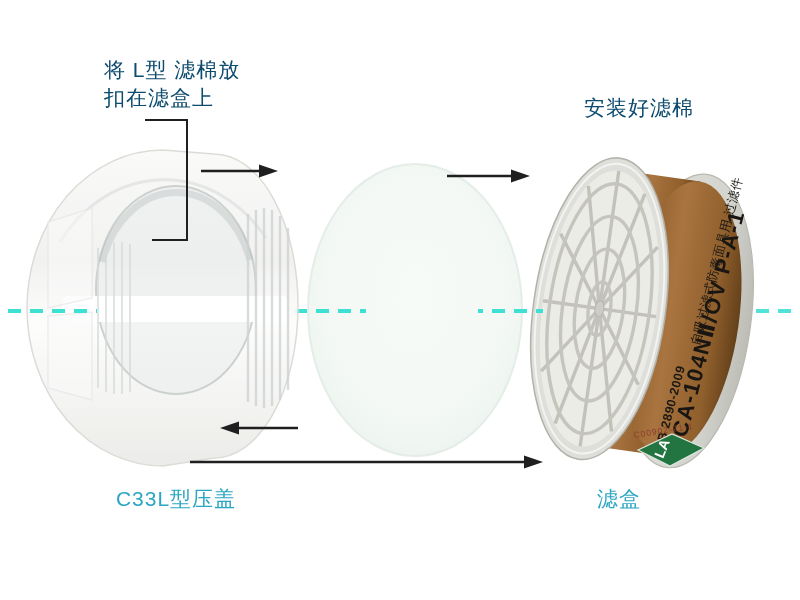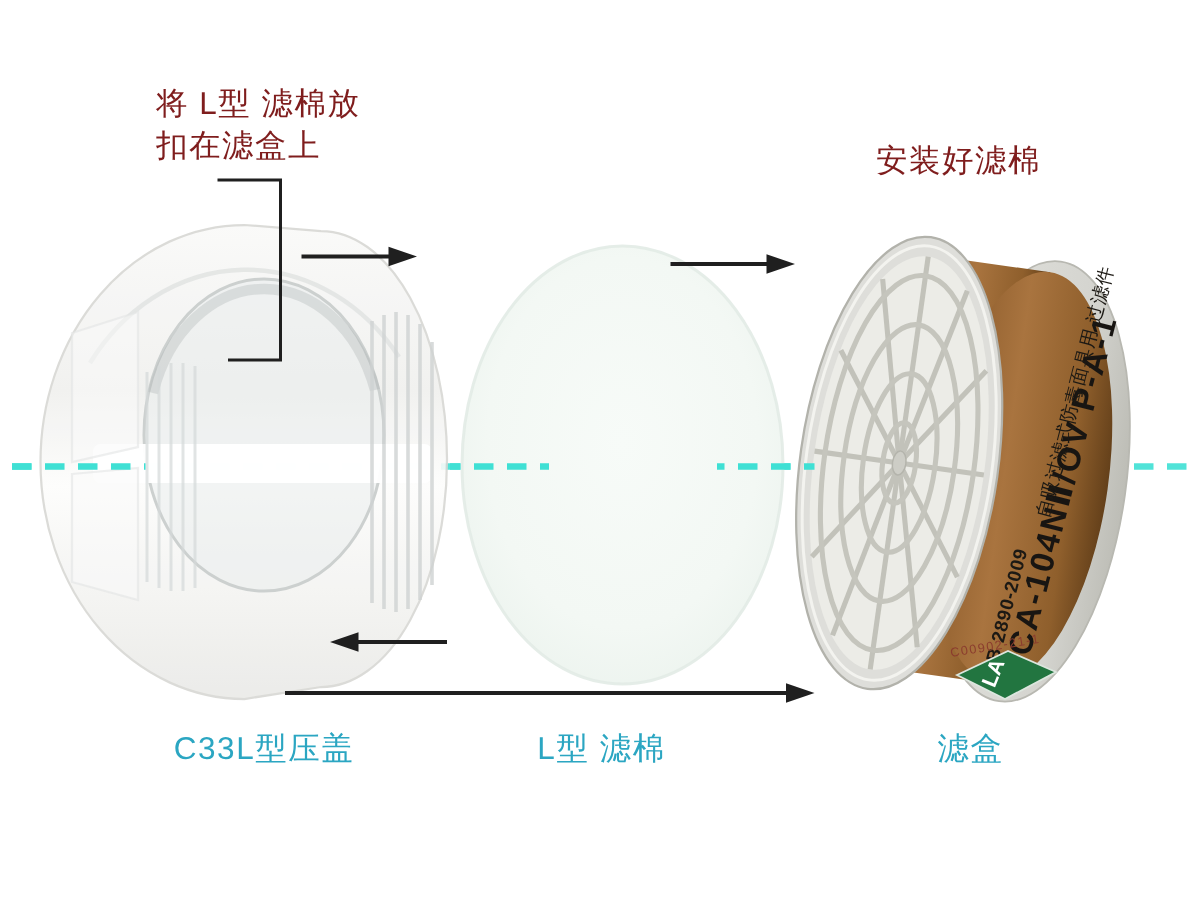--- a/index.html
+++ b/index.html
@@ -1,25 +1,25 @@
 <!DOCTYPE html>
 <html><head>
 <meta charset="utf-8">
 <style>
   html,body{margin:0;padding:0;}
   body{background:#ffffff;font-family:"Liberation Sans","DejaVu Sans",sans-serif;}
   .stage{position:relative;width:800px;height:600px;background:#ffffff;overflow:hidden;}
   .stage svg{position:absolute;left:0;top:0;}
-  .ann{position:absolute;color:#7f1d1d;font-size:21px;line-height:28px;letter-spacing:1px;white-space:nowrap;}
+  .ann{position:absolute;color:#0c4a6e;font-size:21px;line-height:28px;letter-spacing:1px;white-space:nowrap;}
   .ann-left{left:104px;top:56px;}
   .ann-right{left:584px;top:94px;}
   .lbl{position:absolute;top:485px;transform:translateX(-50%);color:#2ba6c2;font-size:21px;letter-spacing:1px;white-space:nowrap;}
   .lbl-cover{left:176px;text-align:center;}
   .lbl-cotton{left:401px;}
-  .lbl-box{left:647px;}
+  .lbl-box{left:619px;}
   .svg-label{font-family:"Liberation Sans","DejaVu Sans",sans-serif;}
 </style>
 </head>
 <body>
 
 <div class="stage">
 
   <svg width="800" height="600" viewBox="0 0 800 600">
     <defs>
       <linearGradient id="coverGrad" x1="0" y1="0" x2="0" y2="1">
@@ -150,15 +150,14 @@
 
   <div class="ann ann-left">
     <div>将 L型 滤棉放</div>
     <div>扣在滤盒上</div>
   </div>
   <div class="ann ann-right">
     <div>安装好滤棉</div>
   </div>
 
   <div class="lbl lbl-cover">C33L型压盖</div>
-  <div class="lbl lbl-cotton">L型 滤棉</div>
   <div class="lbl lbl-box">滤盒</div>
 </div>
 
 </body></html>

